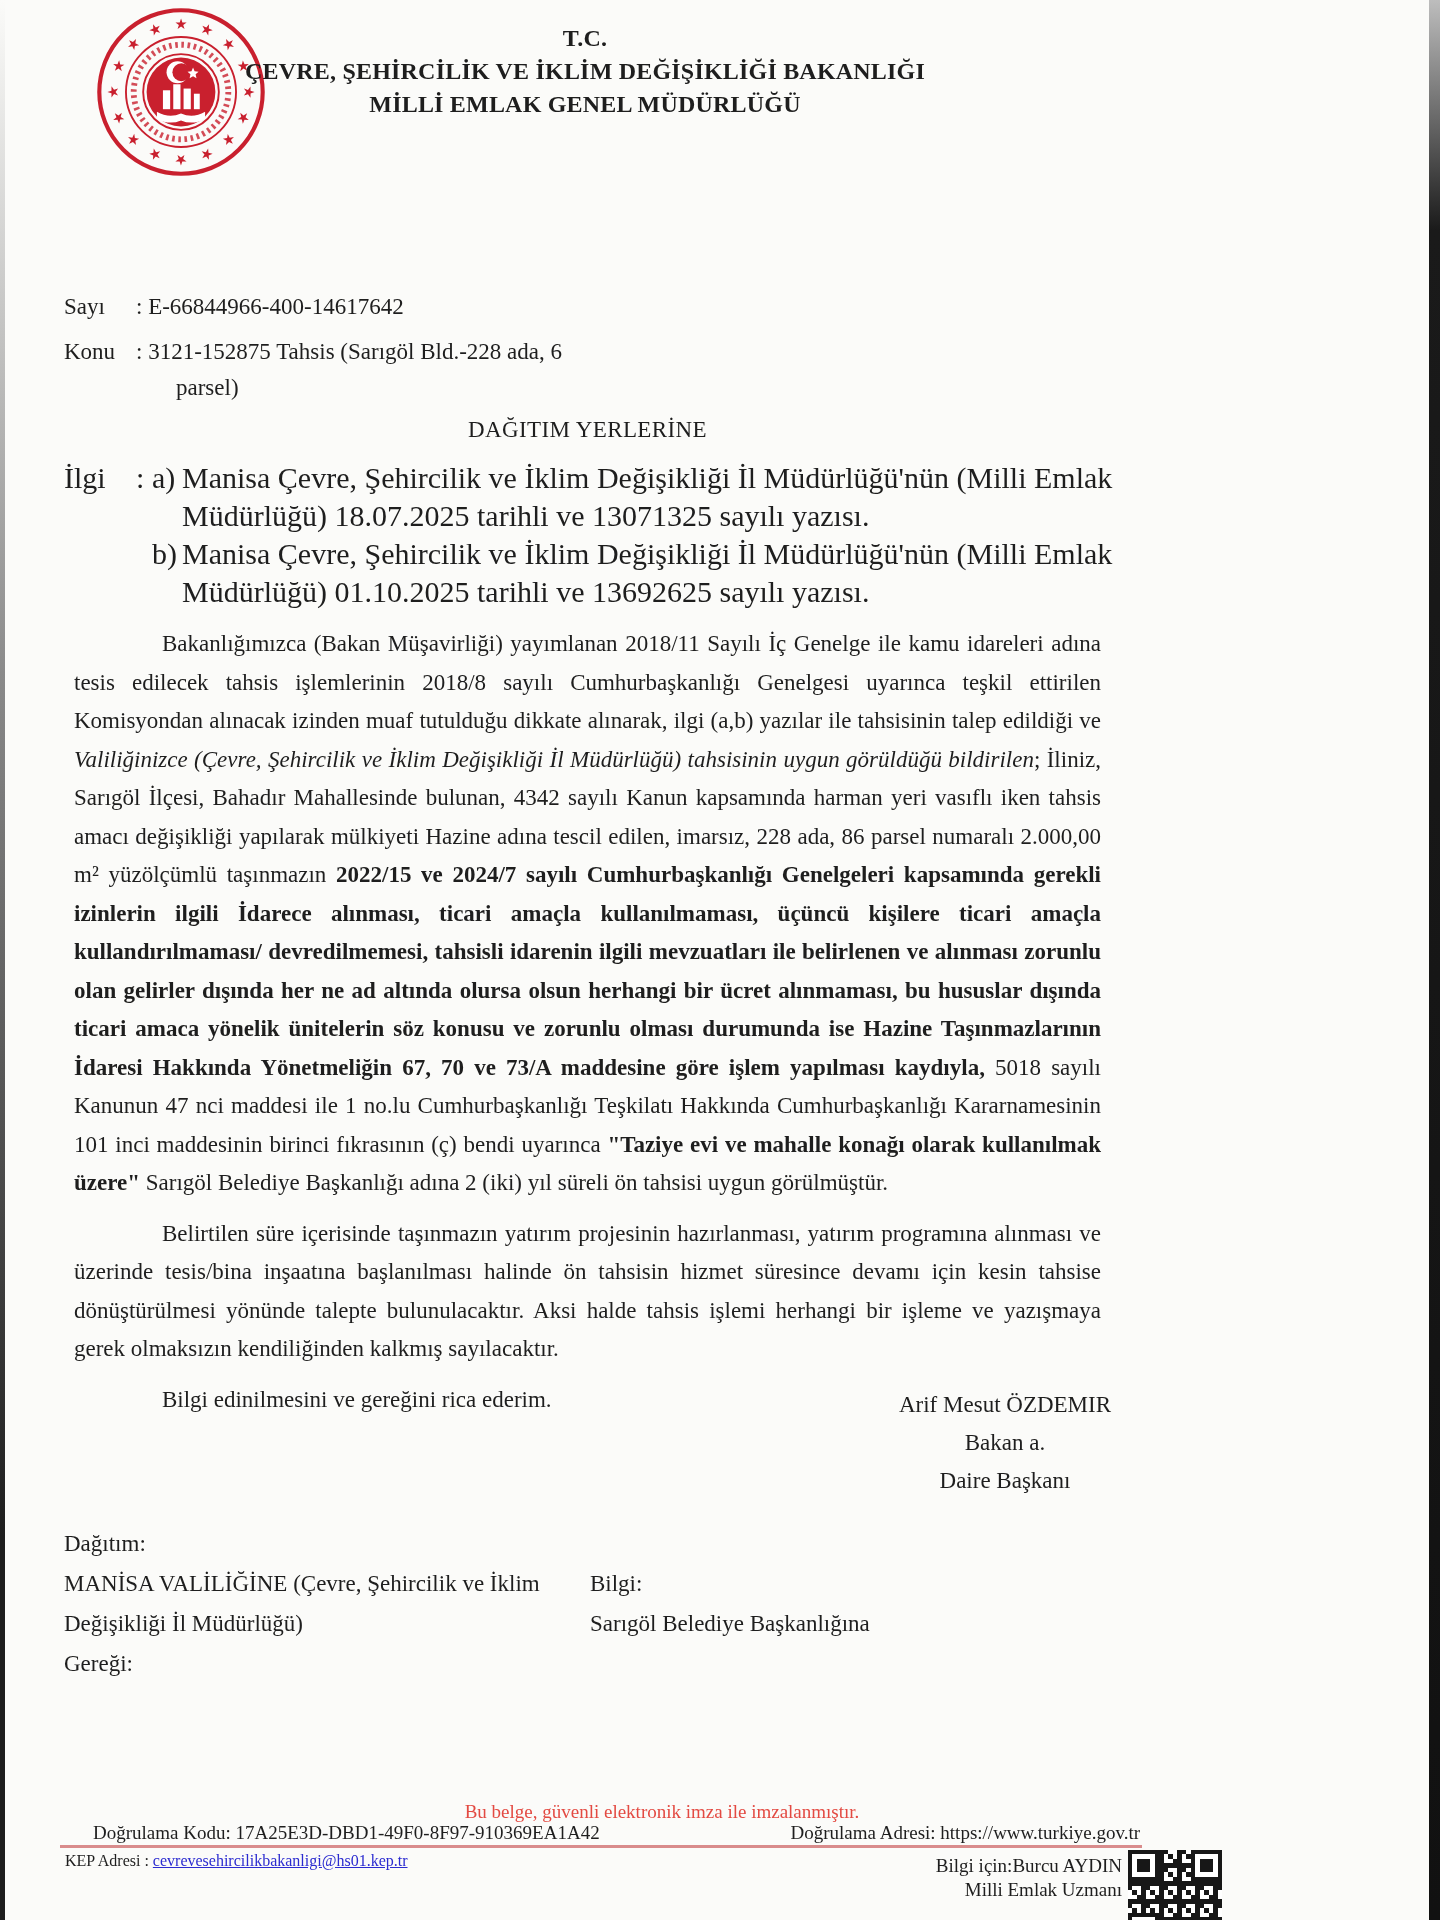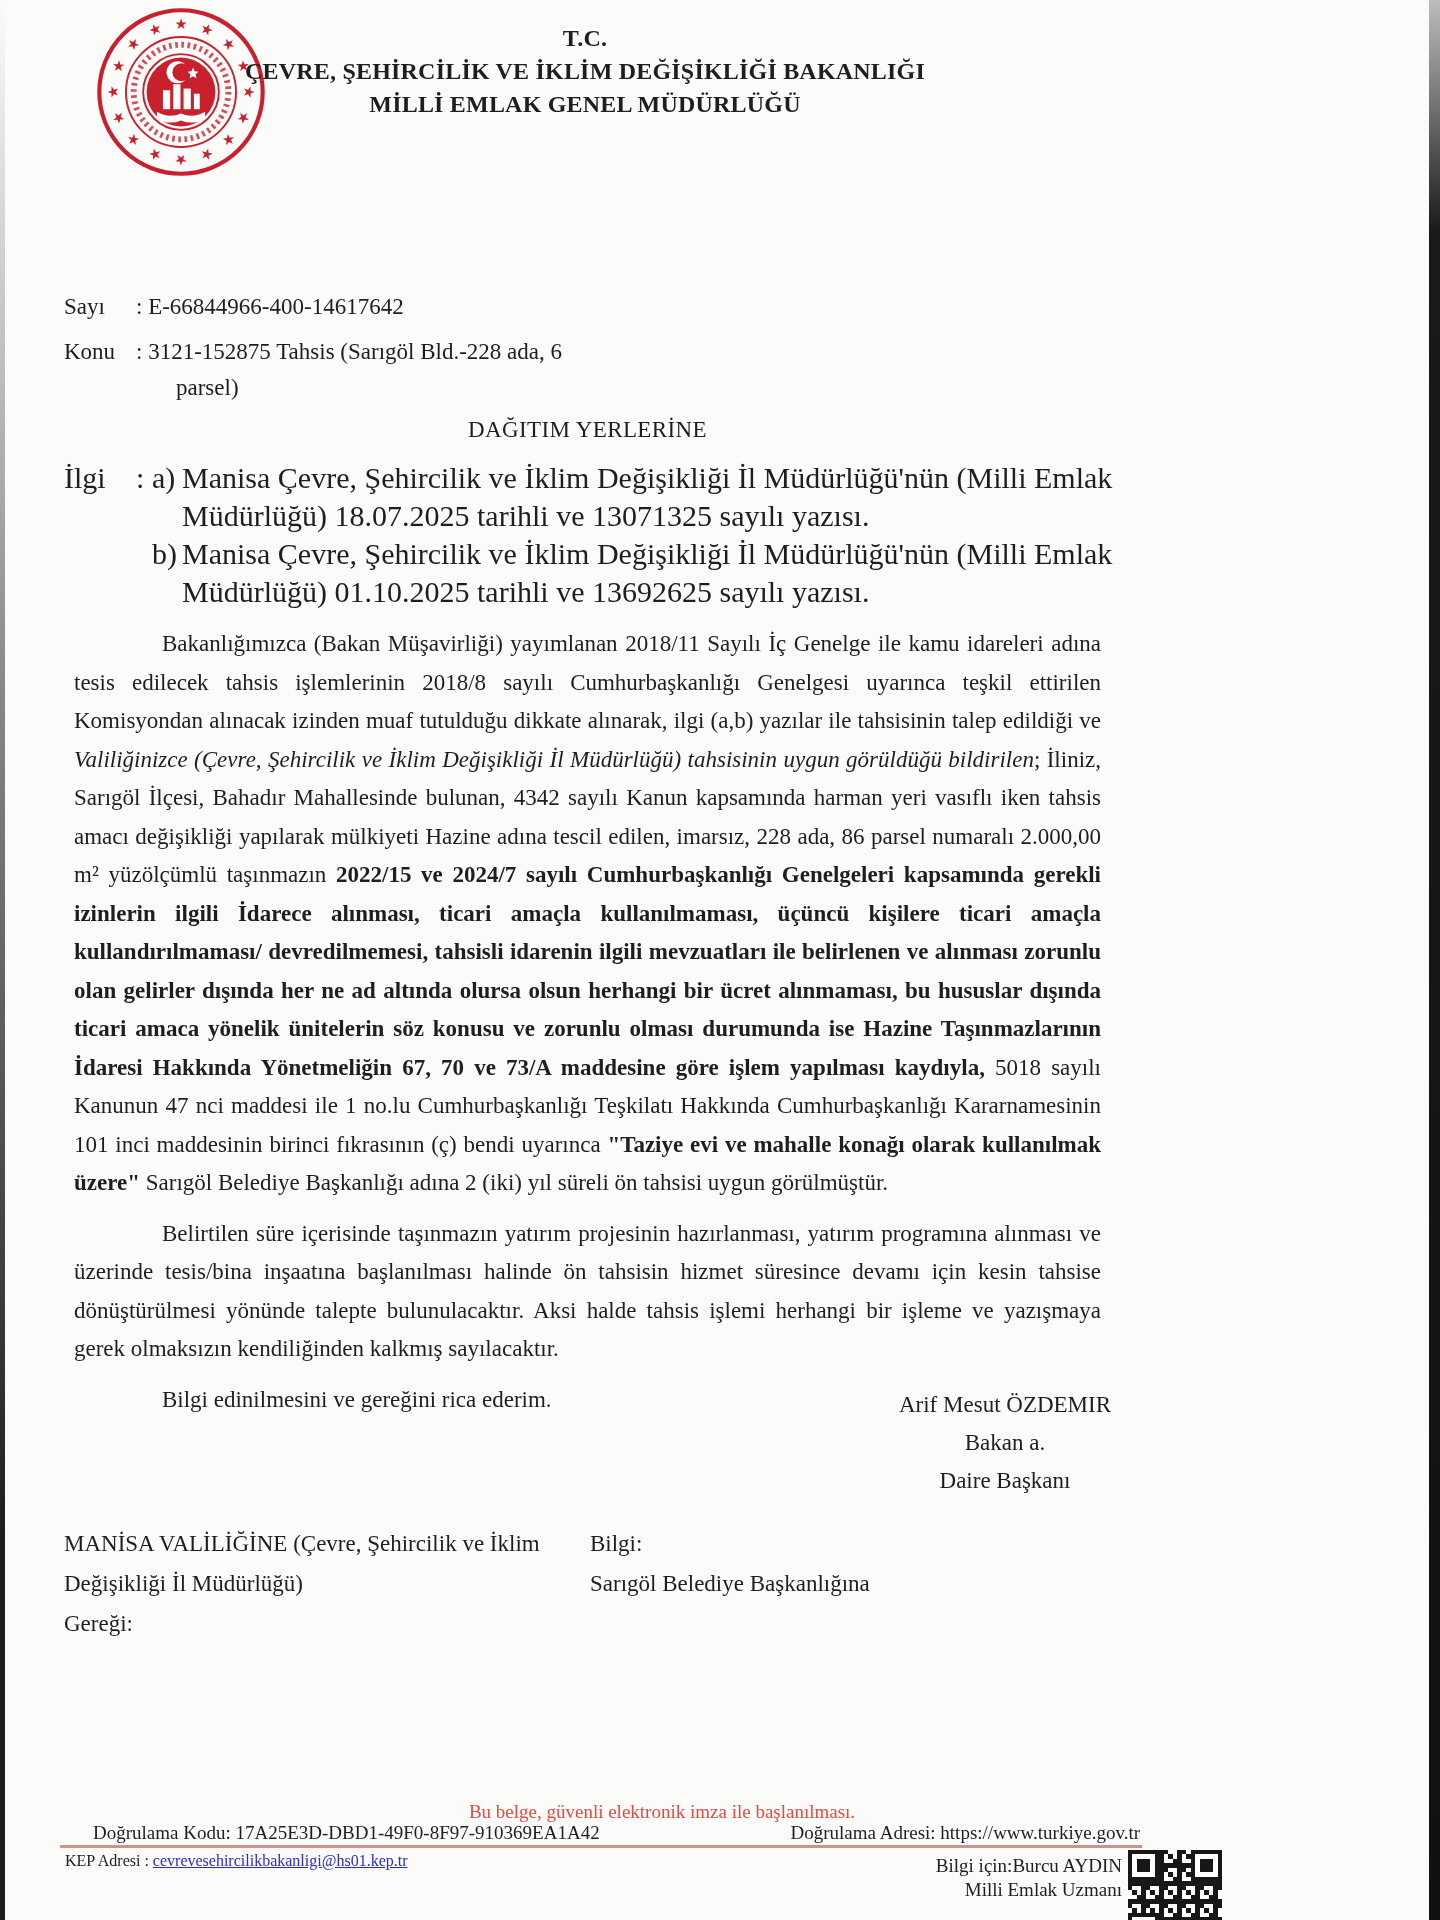--- a/index.html
+++ b/index.html
@@ -157,33 +157,34 @@
   <p class="closing">Bilgi edinilmesini ve gereğini rica ederim.</p>
 </div>
 
 <div class="signature">
   <div>Arif Mesut ÖZDEMIR</div>
   <div>Bakan a.</div>
   <div>Daire Başkanı</div>
 </div>
 
 <div class="dist">
+  <div>Dağıtım:</div>
   <div class="dist-grid">
     <div class="dist-col-left">
       <div>MANİSA VALİLİĞİNE (Çevre, Şehircilik ve İklim Değişikliği İl Müdürlüğü)</div>
       <div>Gereği:</div>
     </div>
     <div class="dist-col-right">
       <div>Bilgi:</div>
       <div>Sarıgöl Belediye Başkanlığına</div>
     </div>
   </div>
 </div>
 
-<div class="footer-notice" style="color:#e34a42;">Bu belge, güvenli elektronik imza ile başlanılması.</div>
+<div class="footer-notice" style="color:#e34a42;">Bu belge, güvenli elektronik imza ile imzalanmıştır.</div>
 
 <div class="footer-row1">
   <div>Doğrulama Kodu: 17A25E3D-DBD1-49F0-8F97-910369EA1A42</div>
   <div>Doğrulama Adresi: https://www.turkiye.gov.tr</div>
 </div>
 
 <div class="footer-line" style="background:#d98c8c;"></div>
 
 <div class="footer-row2">
   <span>KEP Adresi : </span><a class="kep-link" style="color:#2b2bd0;">cevrevesehircilikbakanligi@hs01.kep.tr</a>

